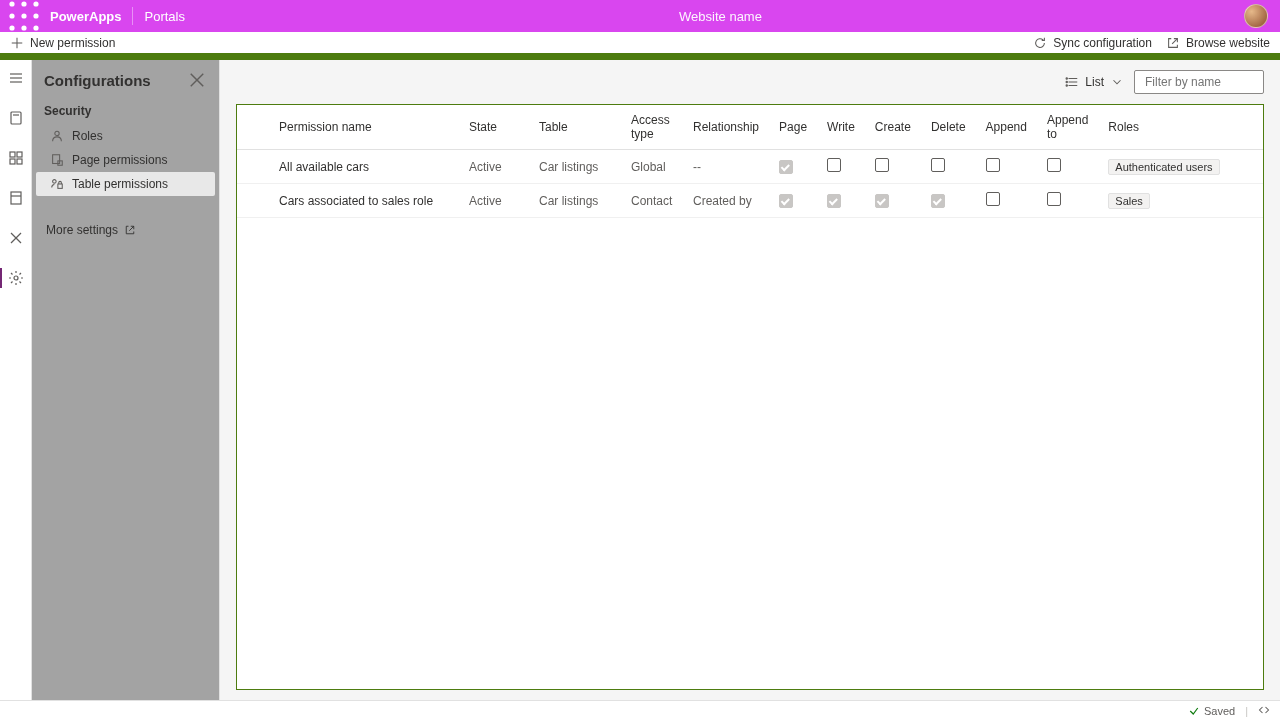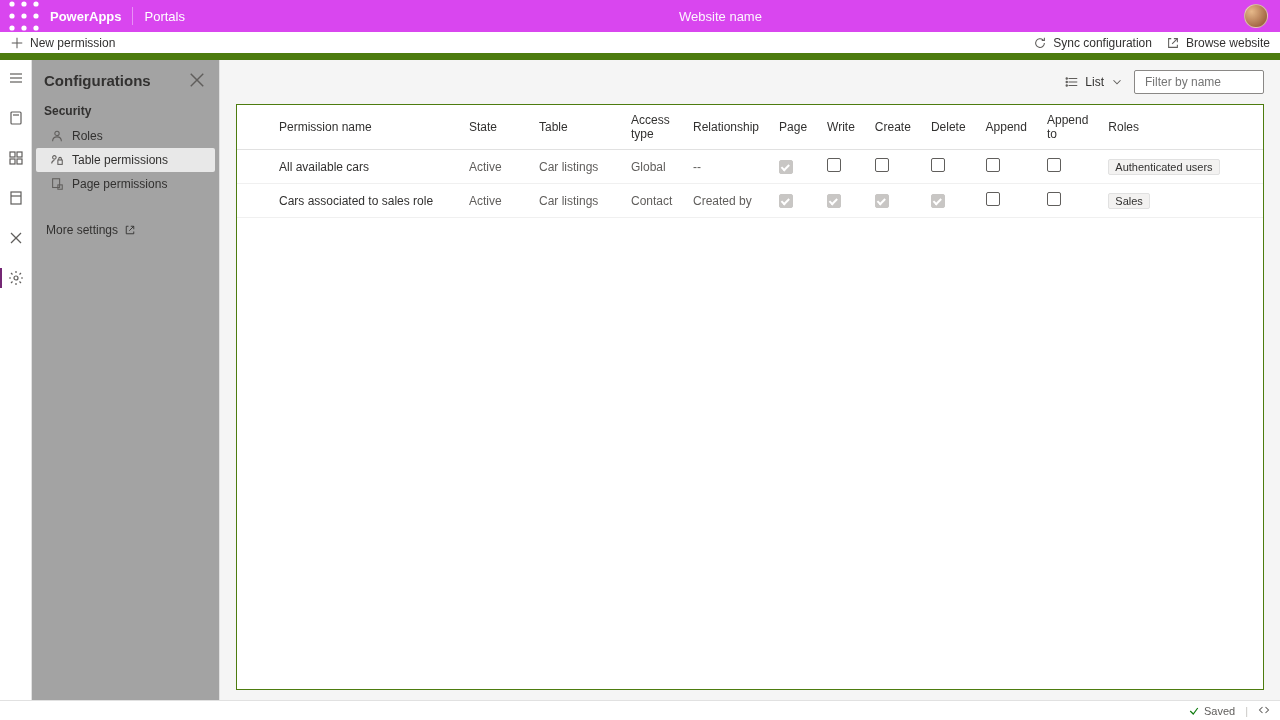--- a/index.html
+++ b/index.html
@@ -227,35 +227,35 @@
     </div>
     <div class="section-title">Security</div>
 
     <div class="navitem">
       <svg viewBox="0 0 16 16" stroke="currentColor" stroke-width="1.2" fill="none">
           <circle cx="8" cy="5" r="2.5"></circle>
           <path d="M3 14c0-3 2-5 5-5s5 2 5 5"></path>
         </svg>
       <span>Roles</span>
     </div>
+    <div class="navitem">
+      <svg viewBox="0 0 16 16" stroke="currentColor" stroke-width="1.2" fill="none">
+          <rect x="3" y="2" width="8" height="10"></rect>
+          <rect x="9" y="9" width="5" height="5"></rect>
+        </svg>
+      <span>Page permissions</span>
+    </div>
     <div class="navitem active">
       <svg viewBox="0 0 16 16" stroke="currentColor" stroke-width="1.2" fill="none">
           <circle cx="5" cy="5" r="2"></circle>
           <path d="M2 12c0-2 1.5-3.5 3-3.5"></path>
           <rect x="9" y="8" width="5" height="5"></rect>
           <path d="M10 8V6.5a1.5 1.5 0 0 1 3 0V8"></path>
         </svg>
       <span>Table permissions</span>
-    </div>
-    <div class="navitem">
-      <svg viewBox="0 0 16 16" stroke="currentColor" stroke-width="1.2" fill="none">
-          <rect x="3" y="2" width="8" height="10"></rect>
-          <rect x="9" y="9" width="5" height="5"></rect>
-        </svg>
-      <span>Page permissions</span>
     </div>
 
     <div class="more">
       <span>More settings</span>
       <svg viewBox="0 0 16 16" stroke="currentColor" stroke-width="1.2" fill="none">
           <path d="M6 3H3v10h10V10"></path>
           <path d="M9 3h4v4"></path>
           <line x1="13" y1="3" x2="7" y2="9"></line>
         </svg>
     </div>

